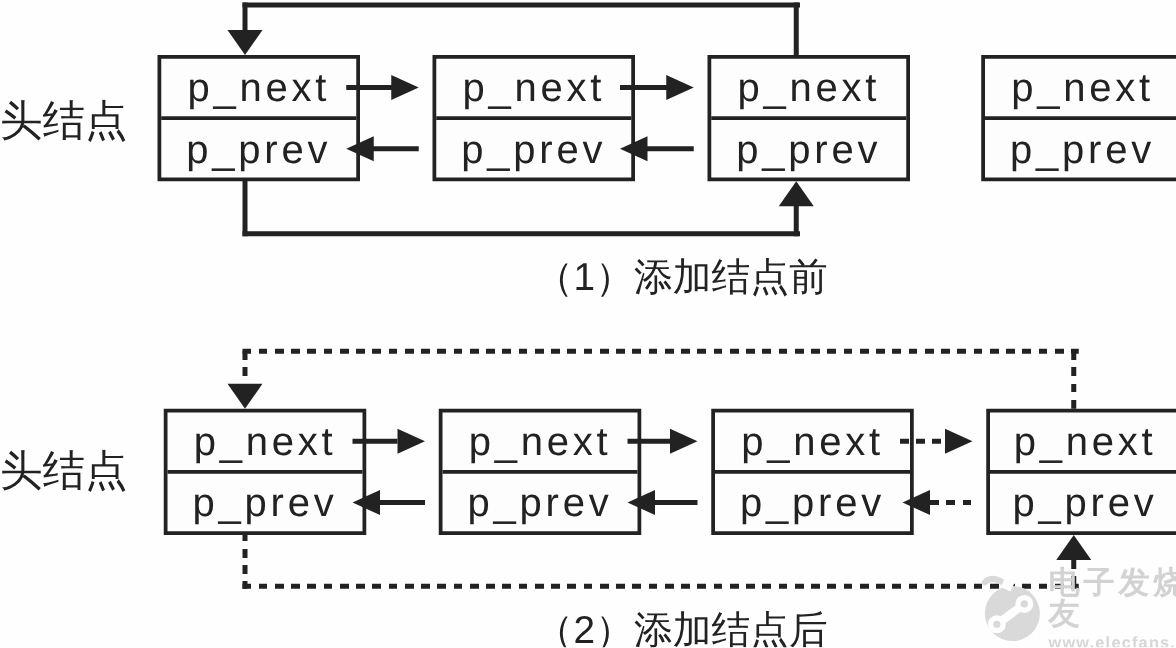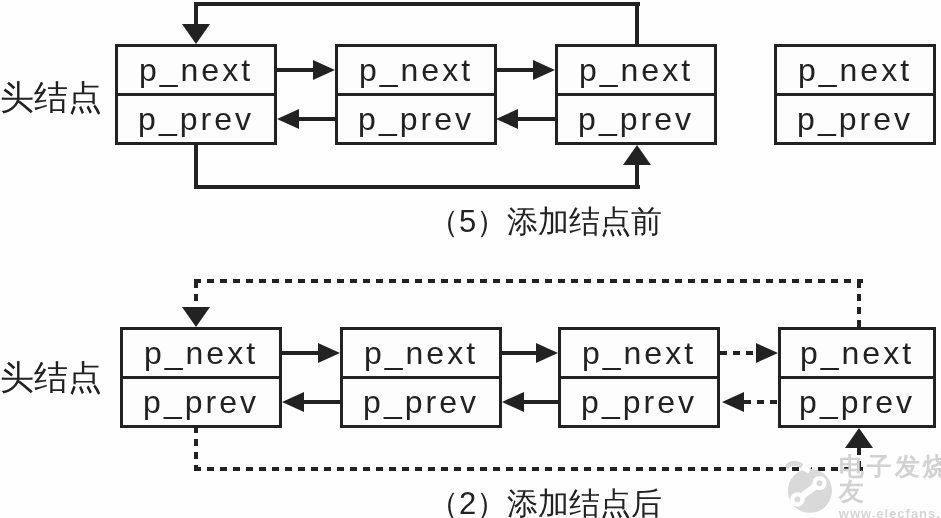--- a/index.html
+++ b/index.html
@@ -3,21 +3,21 @@
 <meta charset="utf-8">
 <style>
   html,body{margin:0;padding:0;background:#fff;}
   .canvas{
     position:relative;width:941px;height:518px;background:#fefefe;overflow:hidden;
     font-family:"Liberation Sans",sans-serif;color:#222;
   }
   
   .node{
     position:absolute;width:162px;height:101px;box-sizing:border-box;
-    border:3px solid #222;background:#fdfdfd;display:flex;flex-direction:column;
+    border:3px solid #222;background:#fdfdfd;display:flex;flex-direction:column;margin-left:11px;
   }
   .cell{
     flex:1;display:flex;align-items:center;justify-content:center;
     font-size:32px;letter-spacing:3px;color:#222;line-height:1;
   }
   .cell + .cell{border-top:3px solid #222;}
   
   .hline{position:absolute;height:4px;background:#222;}
   .vline{position:absolute;width:4px;background:#222;}
   
@@ -75,21 +75,21 @@
     <div class="hline" style="left:194px;top:2px;width:446px;"></div>
     <div class="vline" style="left:194px;top:2px;height:23px;"></div>
     <div class="tri-d" style="left:182px;top:24px;"></div>
     <div class="vline" style="left:635px;top:2px;height:43px;"></div>
 
     <div class="hline" style="left:194px;top:185px;width:446px;"></div>
     <div class="vline" style="left:194px;top:144px;height:45px;"></div>
     <div class="tri-u" style="left:623px;top:145px;"></div>
     <div class="vline" style="left:635px;top:164px;height:25px;"></div>
 
-    <div class="caption" style="top:201px;">（5）添加结点前</div>
+    <div class="caption" style="top:201px;">（1）添加结点前</div>
   </div>
 
   <div>
     <div class="head-label" style="top:358px;">头结点</div>
 
     <div class="node" style="left:120px;top:327px;">
       <div class="cell">p_next</div>
       <div class="cell">p_prev</div>
     </div>
     <div class="node" style="left:340px;top:327px;">

